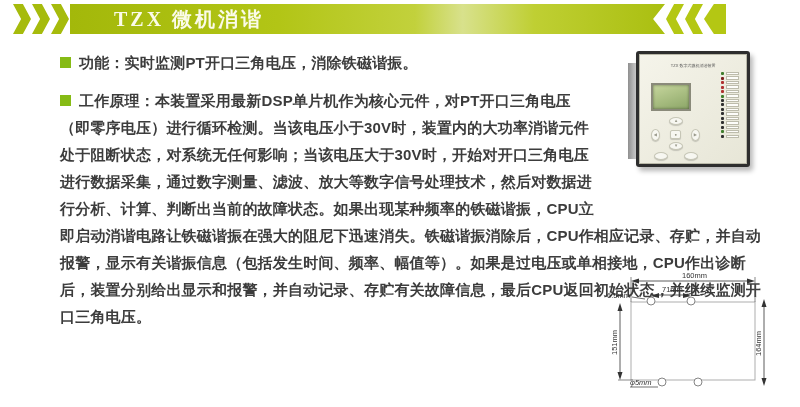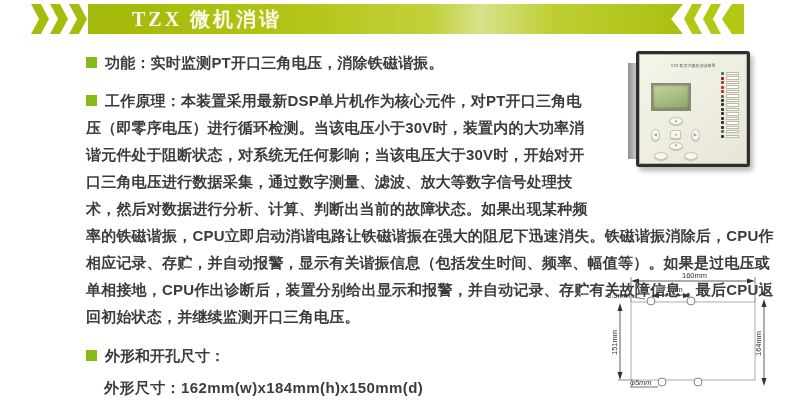--- a/index.html
+++ b/index.html
@@ -3,37 +3,37 @@
 <meta charset="utf-8">
 <style>
   * { box-sizing: border-box; }
   html,body { margin:0; padding:0; background:#ffffff; }
   .page {
     position:relative; width:800px; height:407px; background:#fff; overflow:hidden;
     font-family:"Liberation Sans","DejaVu Sans",sans-serif; color:var(--text,#3c3c3c);
   }
 
   
-  .banner { display:flex; align-items:stretch; height:30px; margin-top:4px; padding-left:31px; }
+  .banner { display:flex; align-items:stretch; height:30px; margin-top:4px; padding-left:13px; }
   .chev { display:inline-block; height:100%; }
   .chev-r { width:18px; margin-right:1px; background:var(--banner-dark,#a6bb0c);
     clip-path:polygon(0 0,55% 0,100% 50%,55% 100%,0 100%,45% 50%); }
   .bar { position:relative; width:595px;
     background:linear-gradient(90deg,#a3b80a 0%,#b2c516 35%,#c2d13c 58%,#d8e18c 66%,#bfcf33 78%,#aabf10 100%);
     clip-path:polygon(0 0,100% 0,98% 50%,100% 100%,0 100%); }
   .bar-title { position:absolute; left:44px; top:50%; transform:translateY(-50%);
     font-family:"Liberation Serif","DejaVu Serif",serif;
     font-size:20px; font-weight:700; letter-spacing:3px; color:#fbfbe9; white-space:nowrap; }
   .chev-l { width:18px; margin-left:1px; background:var(--banner-green,#b4c713);
     clip-path:polygon(45% 0,100% 0,55% 50%,100% 100%,45% 100%,0 50%); }
   .chev-tail { width:22px; margin-left:1px; background:var(--banner-green,#b4c713);
     clip-path:polygon(45% 0,100% 0,100% 100%,45% 100%,0 50%); }
 
   
-  .content { position:relative; padding:15px 26px 0 86px; }
+  .content { position:relative; padding:15px 26px 0 60px; }
   .para { margin:0 0 11px 0; font-size:15px; line-height:27px; font-weight:600; letter-spacing:.2px; }
   .bullet { display:inline-block; width:11px; height:11px; background:var(--accent,#86bb15); margin-right:8px; }
 
   
   .device-float { float:right; width:168px; height:150px; margin:0 0 6px 12px; position:relative; }
   .device { position:absolute; right:20px; top:2px; width:126px; height:120px; }
   .device-fin { position:absolute; left:0; top:12px; width:13px; height:96px;
     background:linear-gradient(90deg,#8f8f8f,#c9c9c9 60%,#a5a5a5); }
   .device-frame { position:absolute; left:8px; top:0; width:114px; height:116px;
     background:#2e2e2e; border-radius:3px; padding:3px; box-shadow:3px 4px 5px rgba(0,0,0,.28); }
@@ -185,25 +185,20 @@
             </div>
           </div>
         </div>
       </div>
     </div>
 
     <p class="para"><span class="bullet"></span><span>功能：实时监测PT开口三角电压，消除铁磁谐振。</span></p>
 
     <p class="para"><span class="bullet"></span><span>工作原理：本装置采用最新DSP单片机作为核心元件，对PT开口三角电压（即零序电压）进行循环检测。当该电压小于30V时，装置内的大功率消谐元件处于阻断状态，对系统无任何影响；当该电压大于30V时，开始对开口三角电压进行数据采集，通过数字测量、滤波、放大等数字信号处理技术，然后对数据进行分析、计算、判断出当前的故障状态。如果出现某种频率的铁磁谐振，CPU立即启动消谐电路让铁磁谐振在强大的阻尼下迅速消失。铁磁谐振消除后，CPU作相应记录、存贮，并自动报警，显示有关谐振信息（包括发生时间、频率、幅值等）。如果是过电压或单相接地，CPU作出诊断后，装置分别给出显示和报警，并自动记录、存贮有关故障信息，最后CPU返回初始状态，并继续监测开口三角电压。</span></p>
 
-    <div class="dims">
-      <p class="dims-heading"><span class="bullet"></span><span>外形和开孔尺寸：</span></p>
-      <p class="dims-line">外形尺寸：162mm(w)x184mm(h)x150mm(d)</p>
-
-    </div>
 
   </main>
 
   <div class="drawing">
     <svg width="190" height="126" viewBox="0 0 190 126">
 
       <rect x="43" y="34" width="124" height="78" fill="none" stroke="#adadad" stroke-width="1"></rect>
 
       <line x1="43" y1="34" x2="43" y2="9" stroke="#555" stroke-width=".7"></line>
       <line x1="167" y1="34" x2="167" y2="9" stroke="#555" stroke-width=".7"></line>

